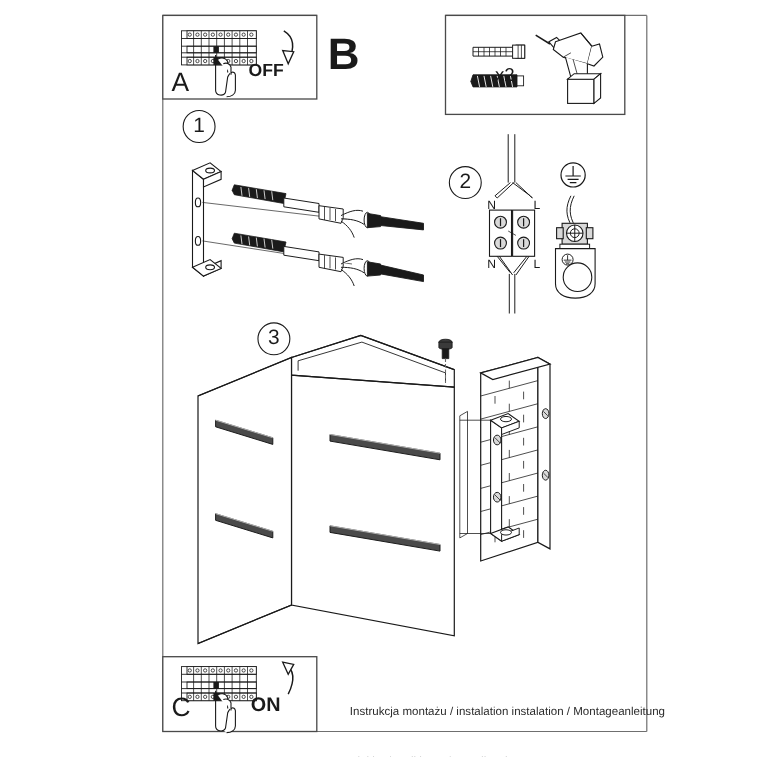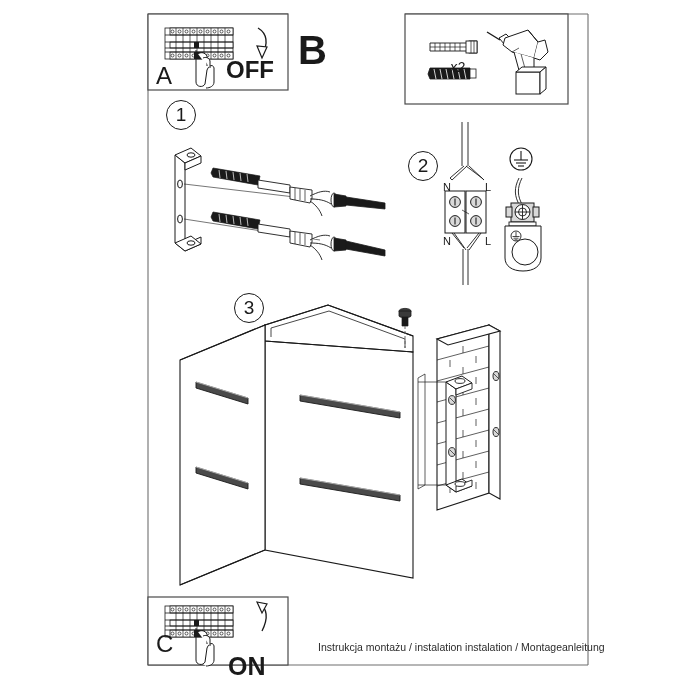--- a/index.html
+++ b/index.html
@@ -24,23 +24,23 @@
   .lbl {
     position: absolute;
     font-family: "Liberation Sans", sans-serif;
     color: #1a1a1a;
     white-space: pre;
     line-height: 1.15;
   }
   .lbl-A    { left: 156px; top: 62px;  font-size: 24px; }
   .lbl-C    { left: 156px; top: 630px; font-size: 24px; }
   .lbl-B    { left: 298px; top: 27px;  font-size: 40px; font-weight: 700; letter-spacing: 0.5px; }
-  .lbl-OFF  { left: 226px; top: 56px;  font-size: 24px; font-weight: 700; }
-  .lbl-ON   { left: 228px; top: 652px; font-size: 25px; font-weight: 700; }
-  .lbl-x2   { left: 450px; top: 59px;  font-size: 14px; font-style: italic; }
+  .lbl-OFF  { left: 226px; top: 56px;  font-size: 16px; font-weight: 700; }
+  .lbl-ON   { left: 228px; top: 630px; font-size: 18px; font-weight: 700; }
+  .lbl-x2   { left: 450px; top: 59px;  font-size: 17px; }
   .lbl-N1   { left: 443px; top: 181px; font-size: 11px; }
   .lbl-L1   { left: 485px; top: 181px; font-size: 11px; }
   .lbl-N2   { left: 443px; top: 235px; font-size: 11px; }
   .lbl-L2   { left: 485px; top: 235px; font-size: 11px; }
   .stepnum {
     position: absolute;
     width: 30px; height: 30px;
     border: 1.6px solid #1a1a1a;
     border-radius: 50%;
     box-sizing: border-box;

